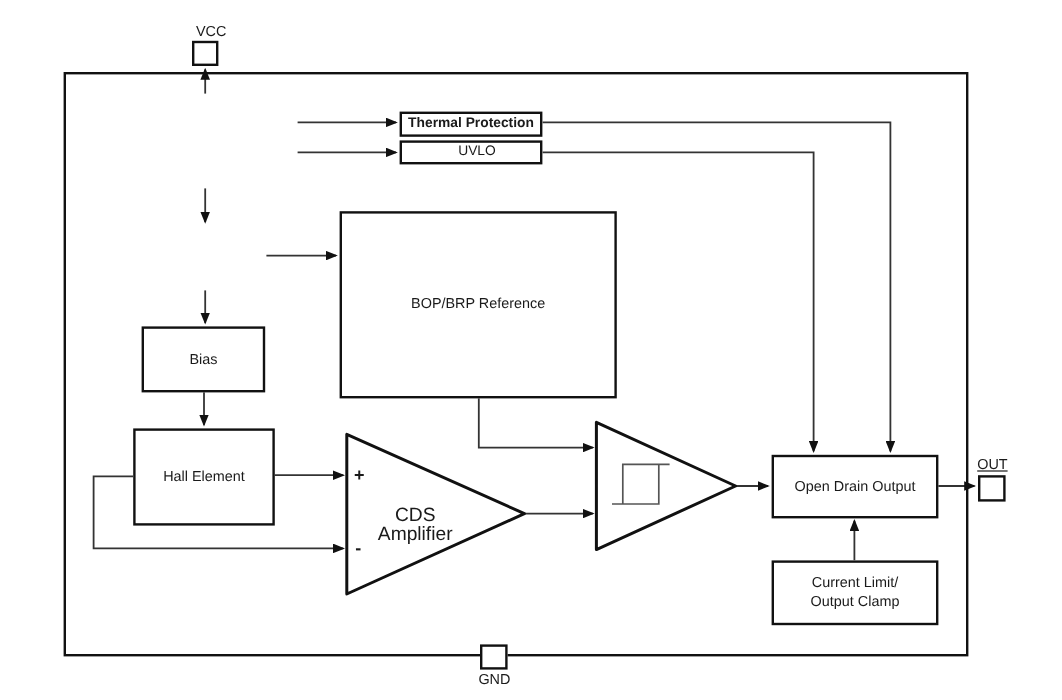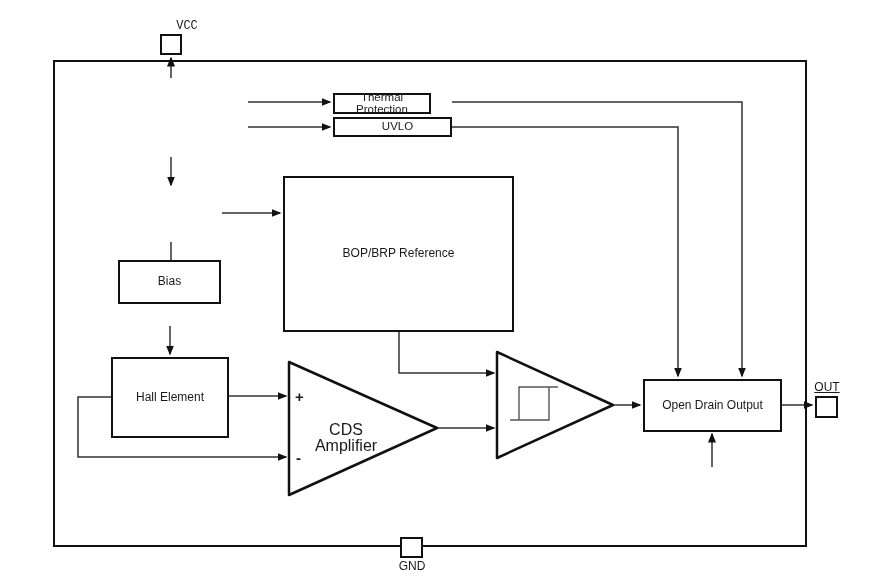--- a/index.html
+++ b/index.html
@@ -64,52 +64,56 @@
     </g>
 
     <g>
       <polygon points="289,362 289,495 437,428" fill="#fff" stroke="#111" stroke-width="2.5" stroke-linejoin="round"></polygon>
       <polygon points="497,352 497,458 613,405" fill="#fff" stroke="#111" stroke-width="2.5" stroke-linejoin="round"></polygon>
       <path d="M 558,387 H 519 V 420 M 510,420 H 549 V 387" fill="none" stroke="#555" stroke-width="1.4"></path>
     </g>
   </svg>
 
 
-  <div class="block small" style="left:333px; top:93px; width:98px; height:21px;">
+  <div class="block small" style="left:333px; top:93px; width:119px; height:21px;font-weight:bold;">
     <div>Thermal Protection</div>
   </div>
 
   <div class="block small" style="left:333px; top:117px; width:119px; height:20px;padding-left:10px;">
     <div>UVLO</div>
   </div>
 
 
   <div class="block" style="left:283px; top:176px; width:231px; height:156px;">
     <div>BOP/BRP Reference</div>
   </div>
 
-  <div class="block" style="left:118px; top:260px; width:103px; height:44px;">
+  <div class="block" style="left:118px; top:272px; width:103px; height:55px;">
     <div>Bias</div>
   </div>
 
   <div class="block" style="left:111px; top:357px; width:118px; height:81px;">
     <div>Hall Element</div>
   </div>
 
   <div class="block" style="left:643px; top:379px; width:139px; height:53px;">
     <div>Open Drain Output</div>
   </div>
 
+  <div class="block" style="left:643px; top:467px; width:139px; height:54px;">
+    <div>Current Limit/</div>
+    <div>Output Clamp</div>
+  </div>
 
   <div class="amp-sign" style="left:295px; top:389px;">+</div>
   <div class="amp-sign" style="left:296px; top:450px;">-</div>
   <div class="amp-label" style="left:306px; top:422px; width:80px;">CDS Amplifier</div>
 
   <div class="pin" style="left:160px; top:34px; width:22px; height:21px;"></div>
-  <div class="pin-label" style="left:171px; top:20px; width:32px;font-family:Liberation Mono, monospace;">VCC</div>
+  <div class="pin-label" style="left:160px; top:20px; width:32px;">VCC</div>
 
   <div class="pin" style="left:815px; top:396px; width:23px; height:22px;"></div>
   <div class="pin-label" style="left:812px; top:381px; width:30px;text-decoration:underline;">OUT</div>
 
   <div class="pin" style="left:400px; top:537px; width:23px; height:21px;"></div>
   <div class="pin-label" style="left:396px; top:560px; width:32px;">GND</div>
 
 </div>
 
 </body></html>

